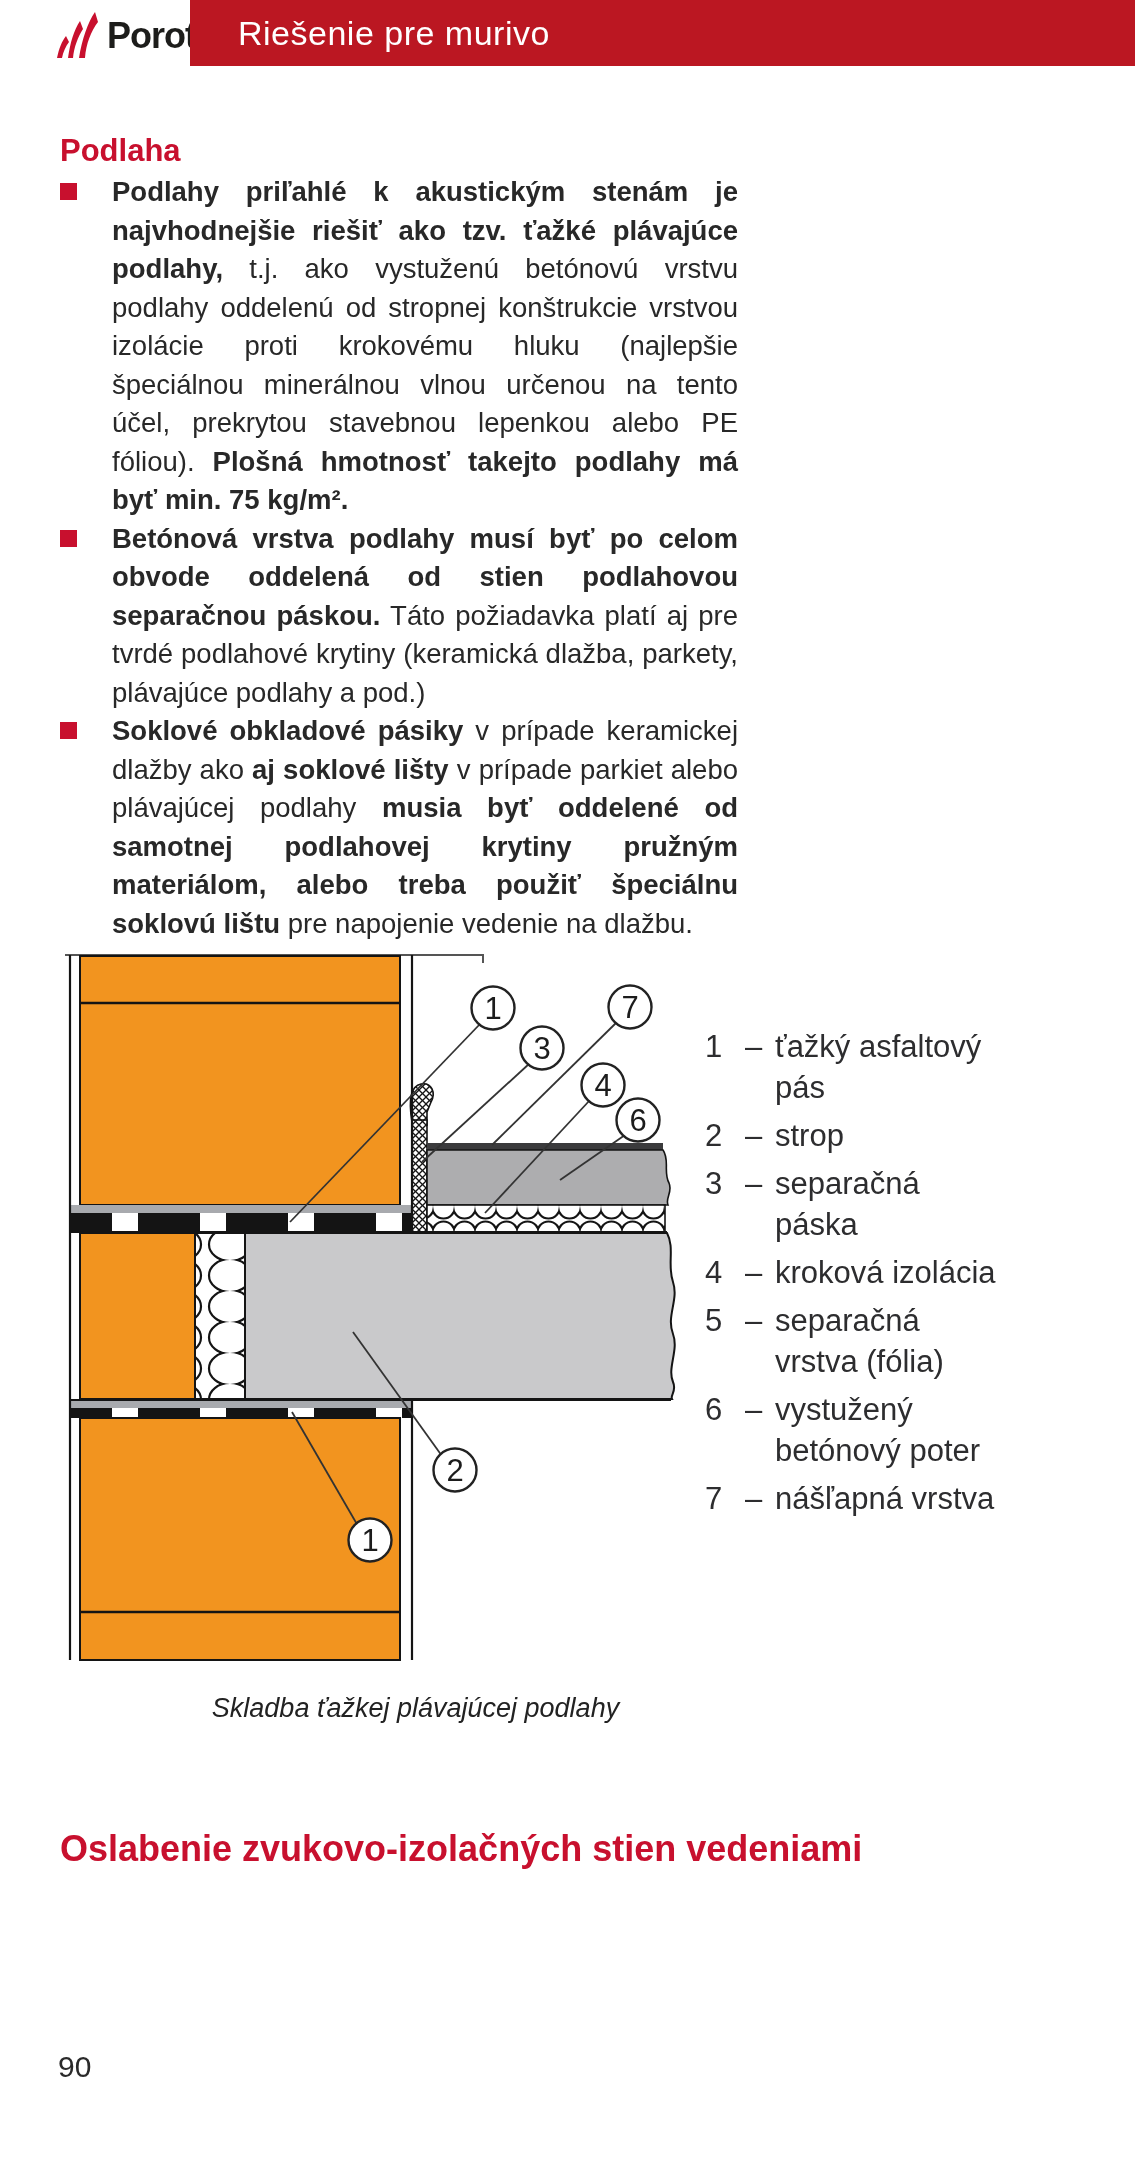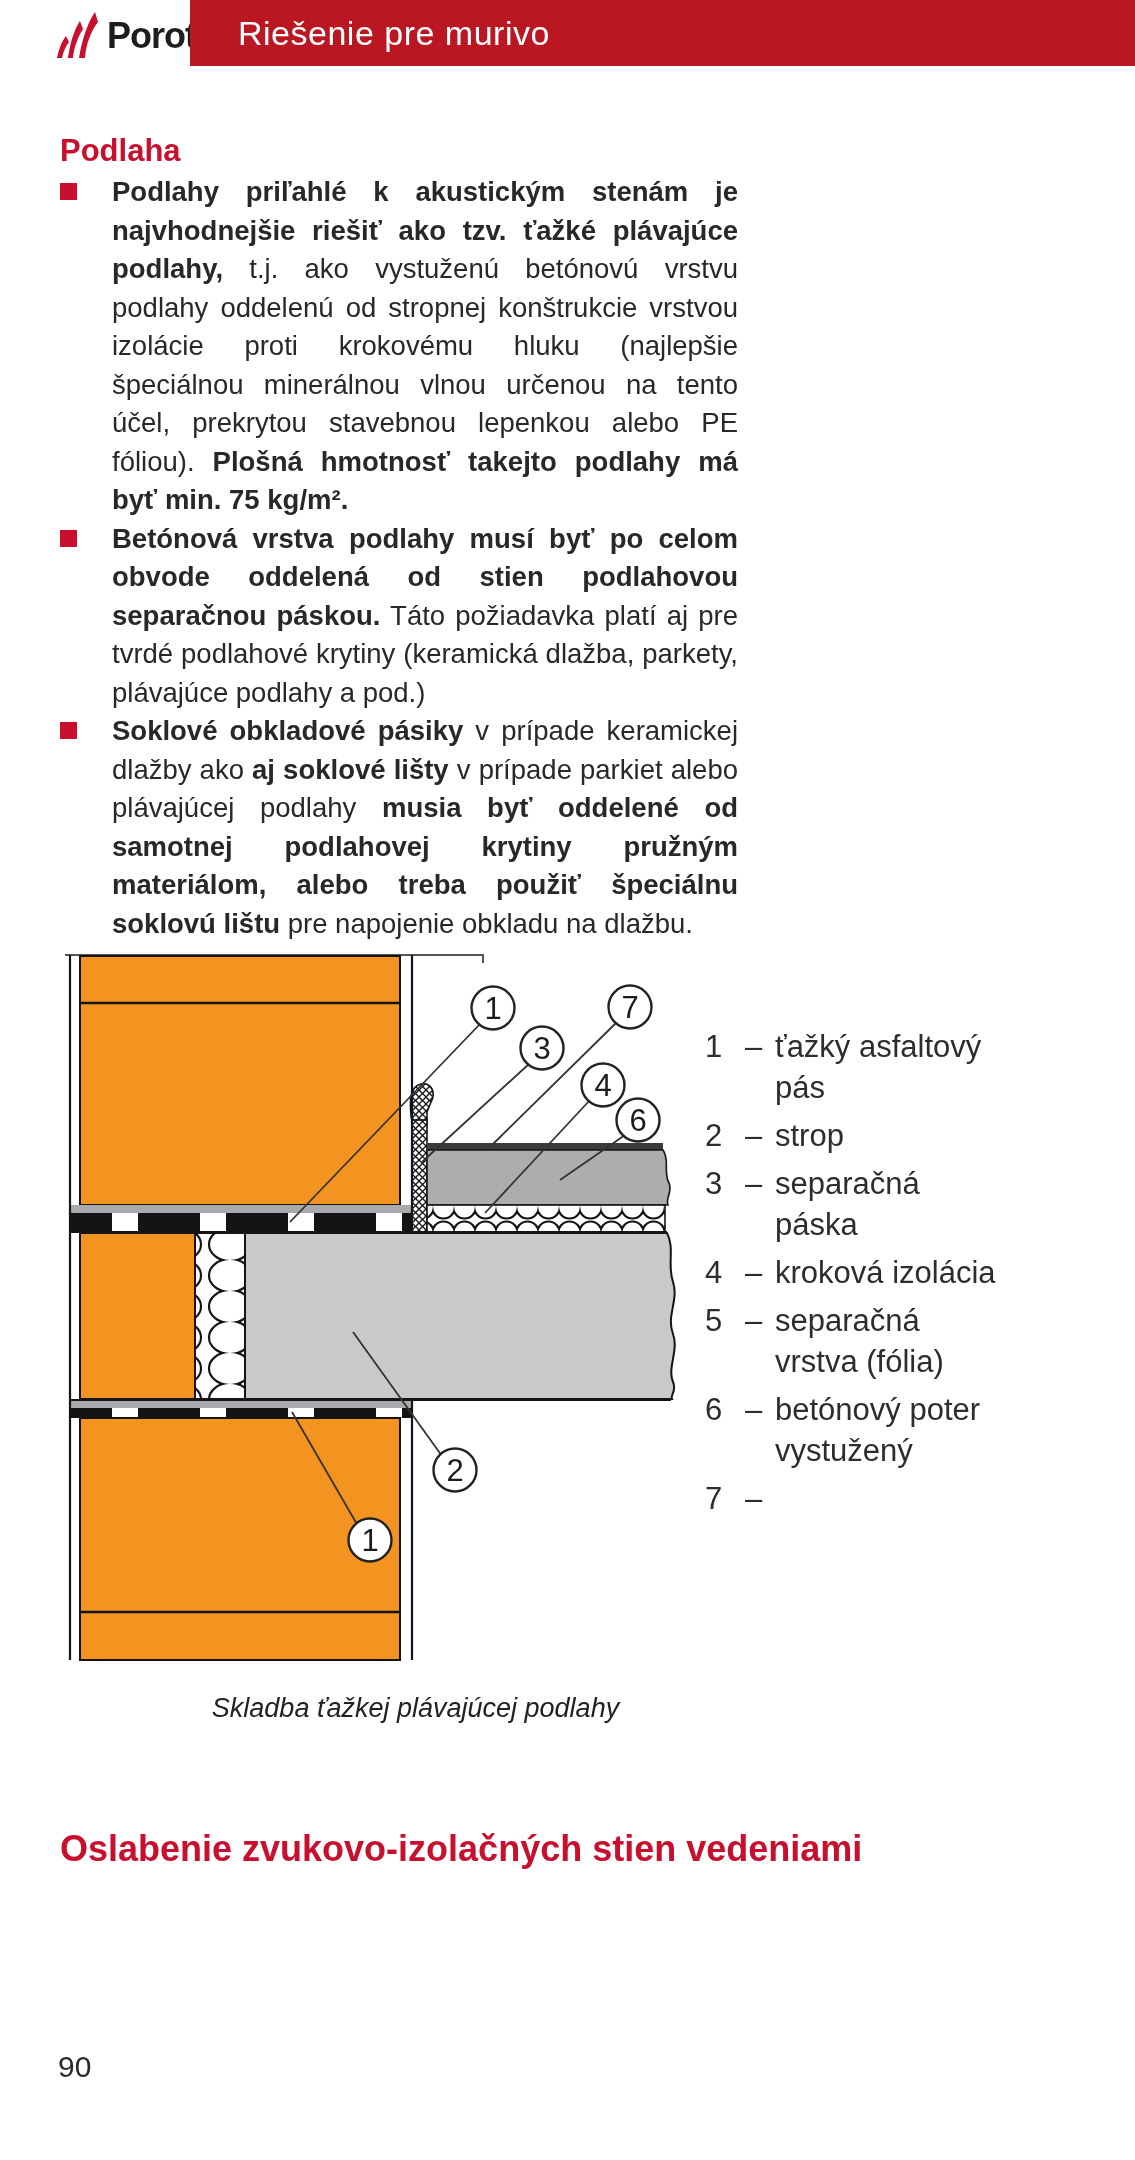--- a/index.html
+++ b/index.html
@@ -65,21 +65,21 @@
     <div class="bullet">
       <span class="sq"></span>
       <div class="txt"><span class="b">Podlahy priľahlé k akustickým stenám je najvhodnejšie riešiť ako tzv. ťažké plávajúce podlahy,</span><span> t.j. ako vystuženú betónovú vrstvu podlahy oddelenú od stropnej konštrukcie vrstvou izolácie proti krokovému hluku (najlepšie špeciálnou minerálnou vlnou určenou na tento účel, prekrytou stavebnou lepenkou alebo PE fóliou). </span><span class="b">Plošná hmotnosť takejto podlahy má byť min. 75 kg/m².</span></div>
     </div>
     <div class="bullet">
       <span class="sq"></span>
       <div class="txt"><span class="b">Betónová vrstva podlahy musí byť po celom obvode oddelená od stien podlahovou separačnou páskou.</span><span> Táto požiadavka platí aj pre tvrdé podlahové krytiny (keramická dlažba, parkety, plávajúce podlahy a pod.)</span></div>
     </div>
     <div class="bullet">
       <span class="sq"></span>
-      <div class="txt"><span class="b">Soklové obkladové pásiky</span><span> v prípade keramickej dlažby ako </span><span class="b">aj soklové lišty</span><span> v prípade parkiet alebo plávajúcej podlahy </span><span class="b">musia byť oddelené od samotnej podlahovej krytiny pružným materiálom, alebo treba použiť špeciálnu soklovú lištu</span><span> pre napojenie obkladu na dlažbu.</span></div>
+      <div class="txt"><span class="b">Soklové obkladové pásiky</span><span> v prípade keramickej dlažby ako </span><span class="b">aj soklové lišty</span><span> v prípade parkiet alebo plávajúcej podlahy </span><span class="b">musia byť oddelené od samotnej podlahovej krytiny pružným materiálom, alebo treba použiť špeciálnu soklovú lištu</span><span> pre napojenie vedenie na dlažbu.</span></div>
     </div>
   </div>
 
   <svg class="diagram" viewBox="0 0 695 715">
     <defs>
       <pattern id="pdash" width="88" height="19" patternUnits="userSpaceOnUse">
         <rect width="88" height="19" fill="#141414"></rect>
         <rect x="57" width="26" height="19" fill="#ffffff"></rect>
       </pattern>
       <pattern id="phatch" width="7" height="7" patternUnits="userSpaceOnUse">
@@ -206,27 +206,30 @@
       <span class="leg-dash">–</span>
       <span class="leg-text">
           <div>separačná</div>
           <div>vrstva (fólia)</div>
         </span>
     </div>
     <div class="leg-item">
       <span class="leg-num">6</span>
       <span class="leg-dash">–</span>
       <span class="leg-text">
+          <div>vystužený</div>
           <div>betónový poter</div>
-          <div>vystužený</div>
         </span>
     </div>
     <div class="leg-item">
       <span class="leg-num">7</span>
       <span class="leg-dash">–</span>
+      <span class="leg-text">
+          <div>nášľapná vrstva</div>
+        </span>
     </div>
   </div>
 
   <div class="caption">Skladba ťažkej plávajúcej podlahy</div>
 
   <div class="heading2">Oslabenie zvukovo-izolačných stien vedeniami</div>
 
   <div class="pageno">90</div>
 
 </div>

